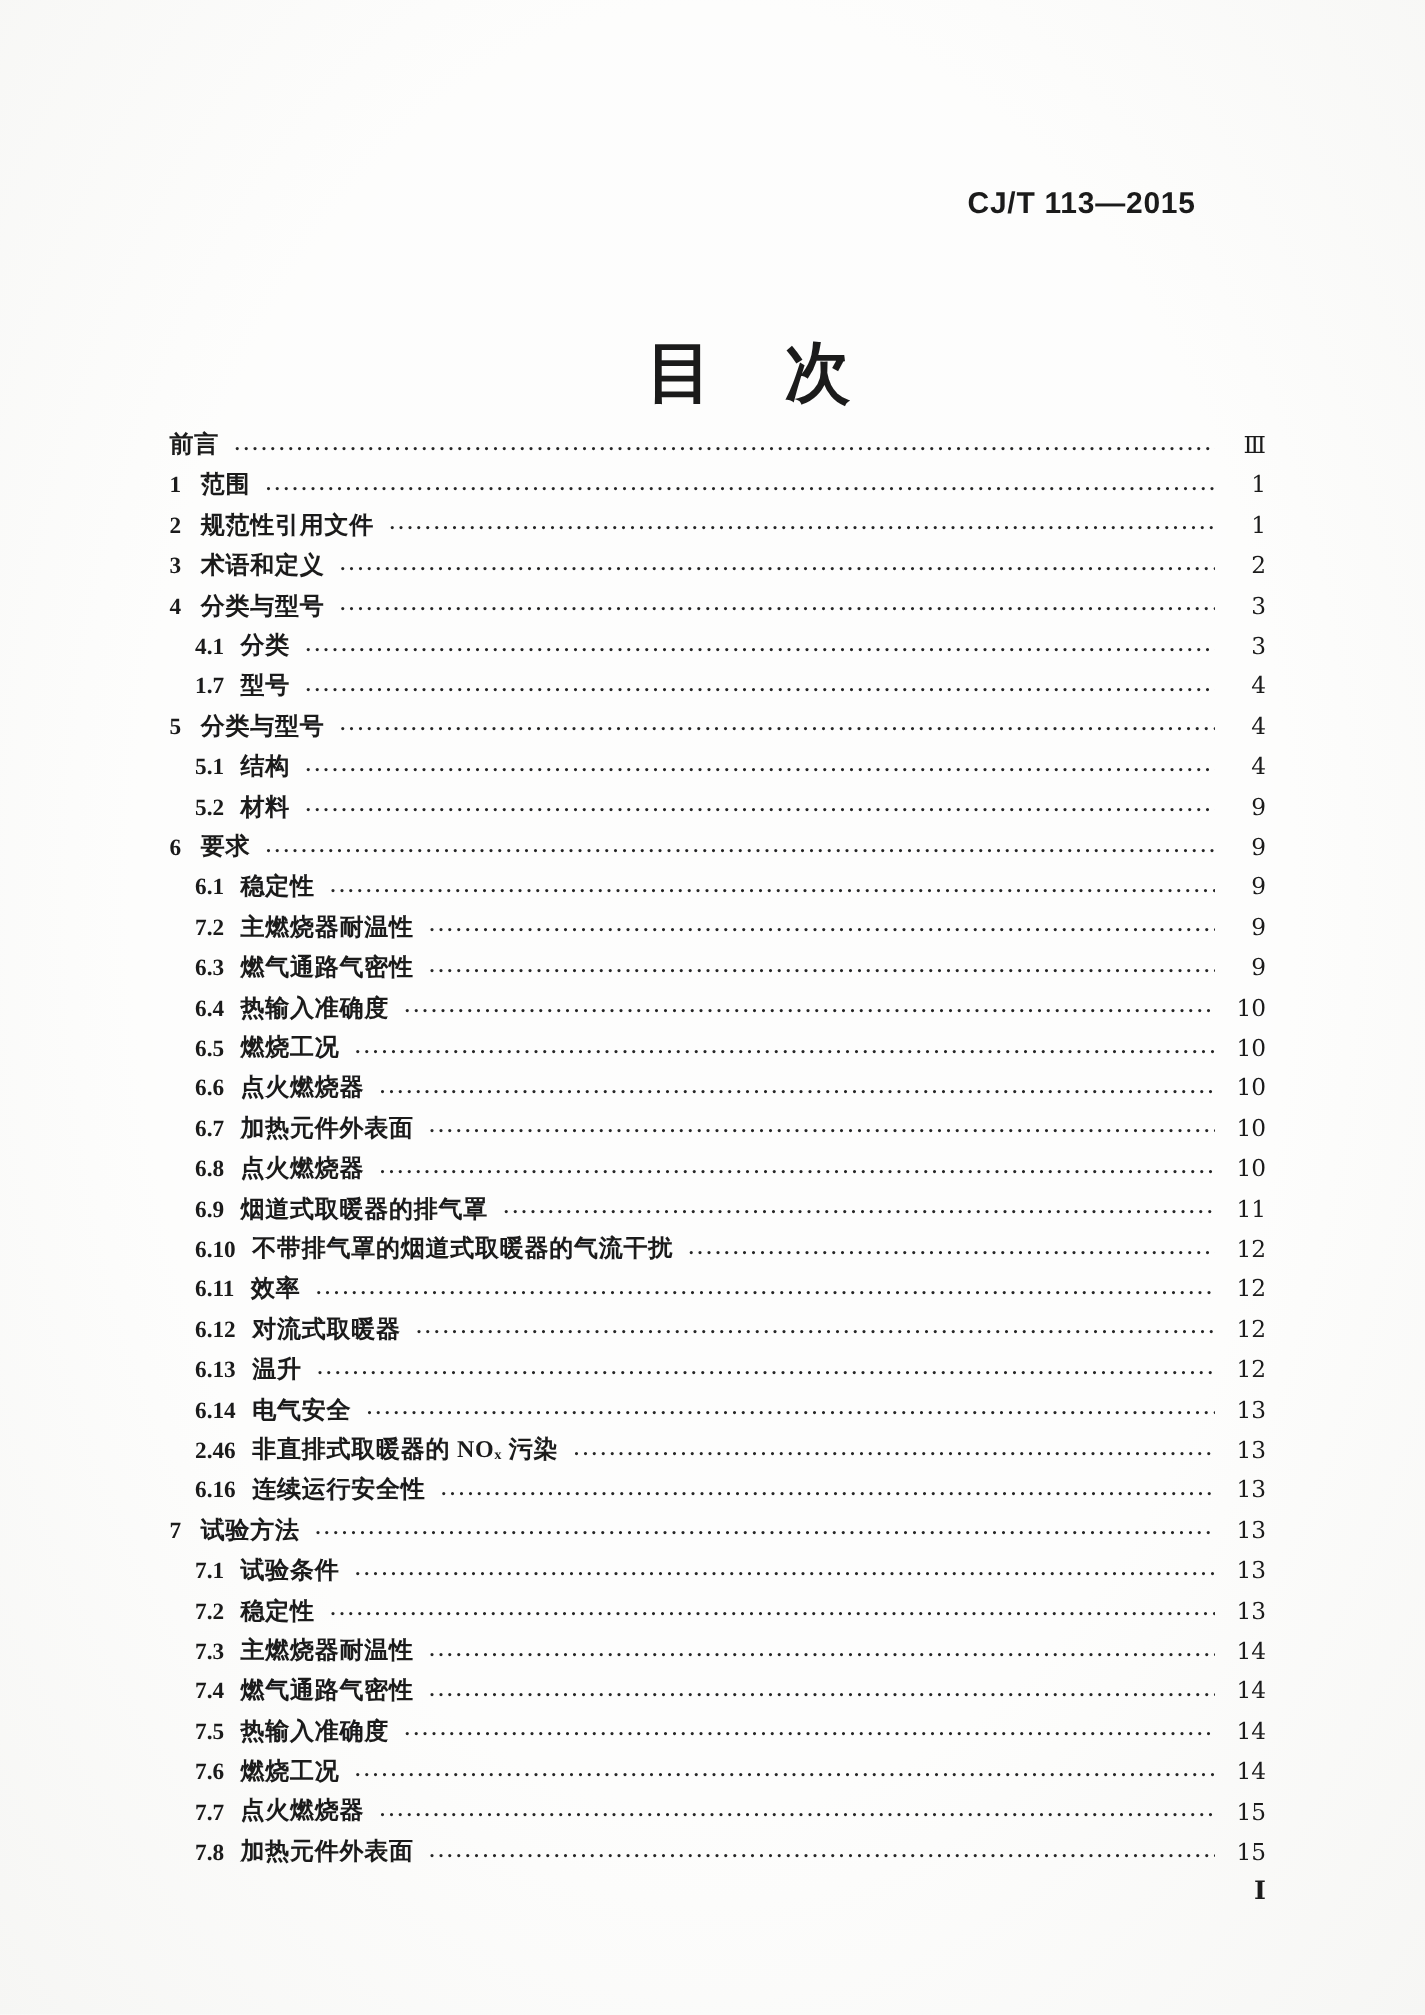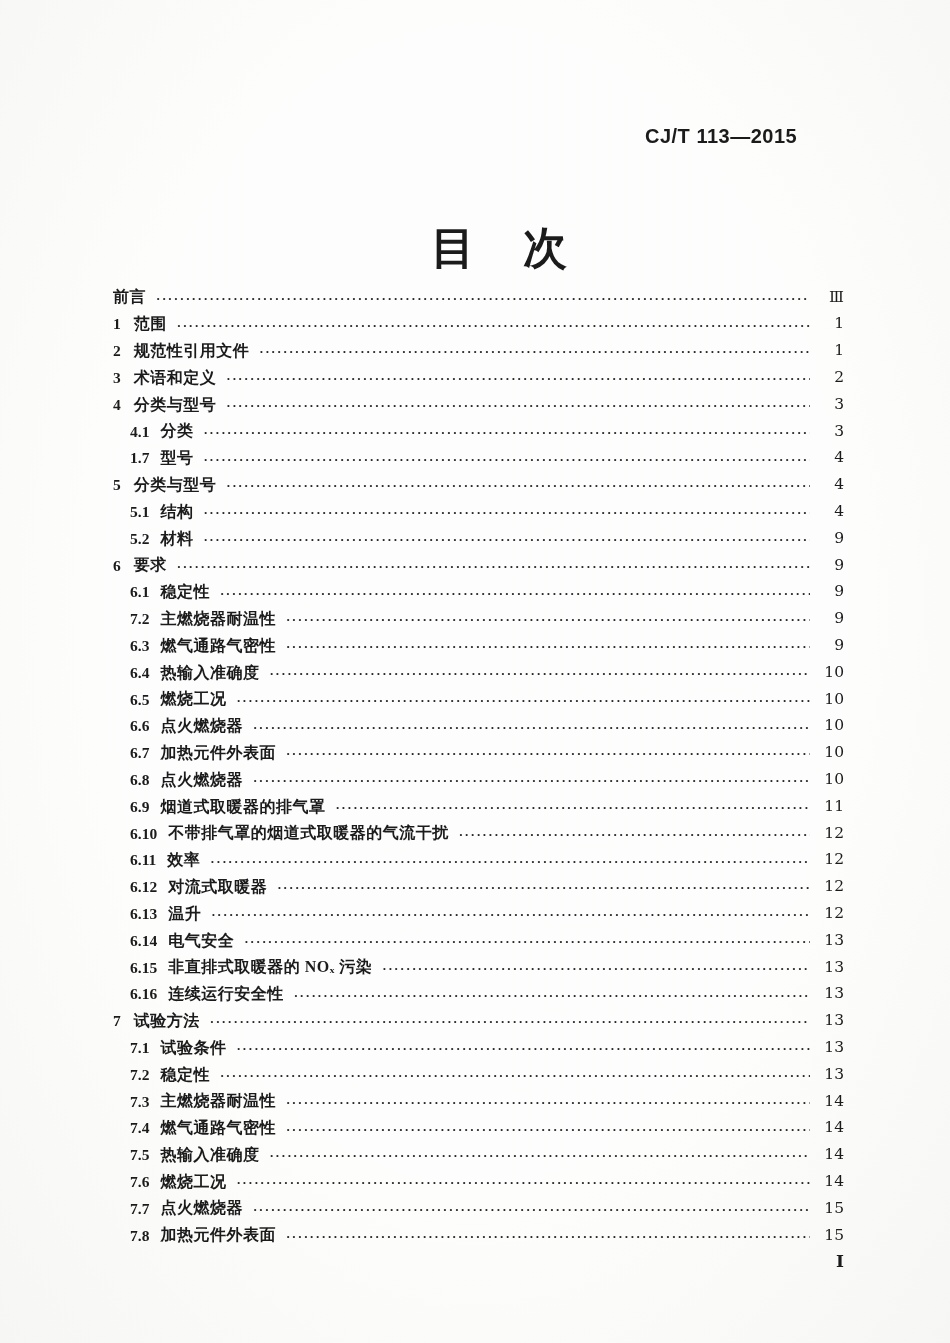--- a/index.html
+++ b/index.html
@@ -290,21 +290,21 @@
   </div>
 
   <div class="toc-row level-1">
     <span class="num">6.14</span>
     <span class="label">电气安全</span>
     <span class="dots">················································································································································································································································································································································································································</span>
     <span class="pagenum">13</span>
   </div>
 
   <div class="toc-row level-1">
-    <span class="num">6.15</span>
+    <span class="num">2.46</span>
     <span class="label">非直排式取暖器的 NOₓ 污染</span>
     <span class="dots">················································································································································································································································································································································································································</span>
     <span class="pagenum">13</span>
   </div>
 
   <div class="toc-row level-1">
     <span class="num">6.16</span>
     <span class="label">连续运行安全性</span>
     <span class="dots">················································································································································································································································································································································································································</span>
     <span class="pagenum">13</span>

